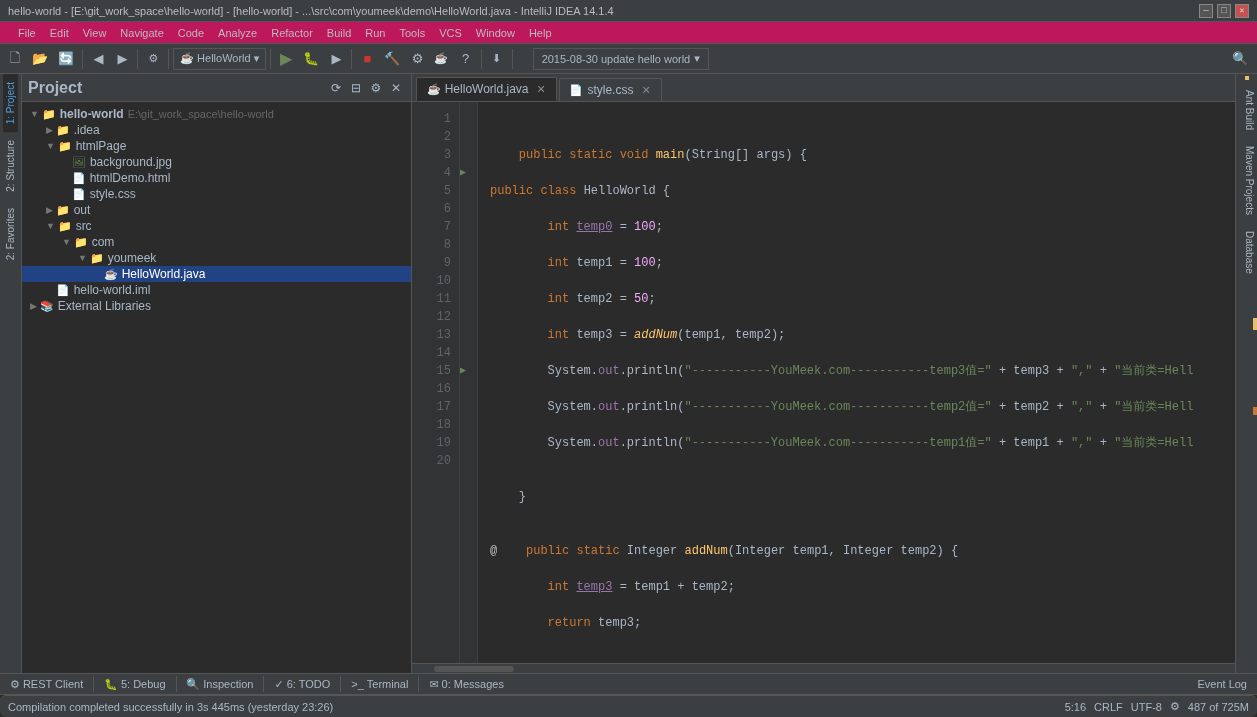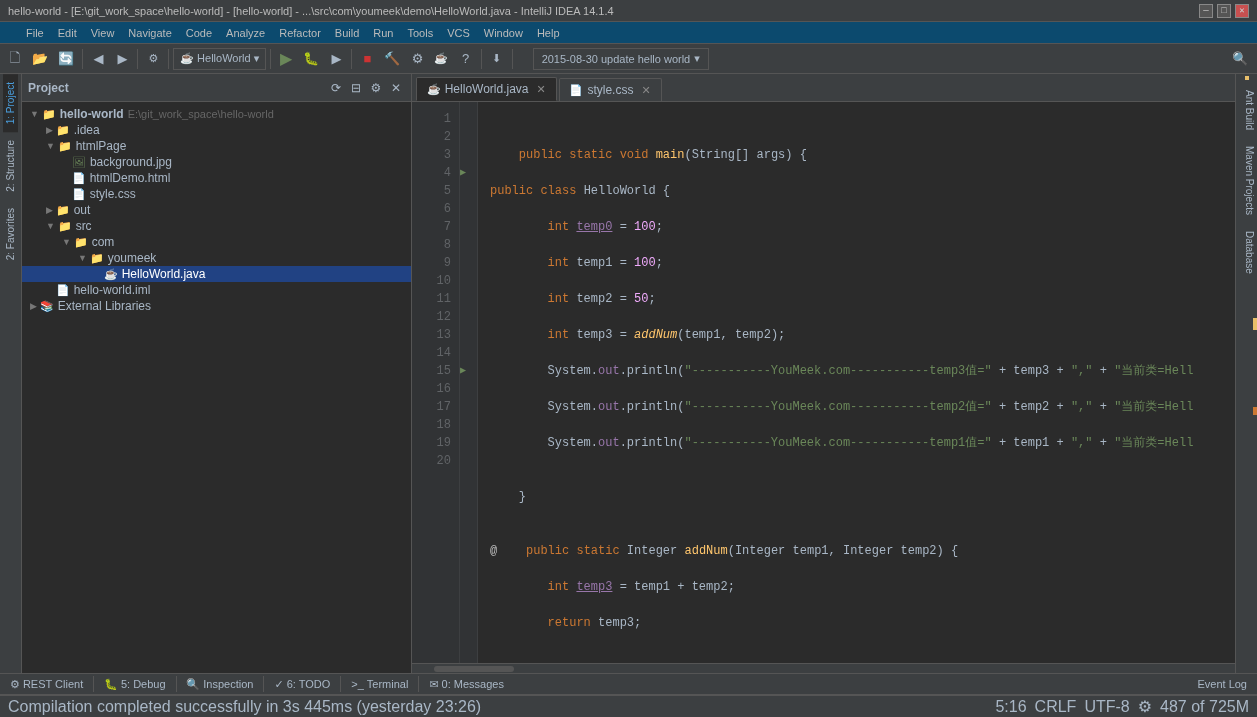--- a/index.html
+++ b/index.html
@@ -14,25 +14,25 @@
       justify-content: space-between;
       padding: 0 8px;
       border-bottom: 1px solid #555;
       gap: 28px;
     }
     #title-bar .window-controls { display: flex; gap: 4px; }
     #title-bar .win-btn { width: 14px; height: 14px; background: #555; border: 1px solid #888; cursor: pointer; display: flex; align-items: center; justify-content: center; font-size: 9px; color: #ccc; }
 
     
     #menu-bar {
-      background: #0c4a6e;
+      background: #be185d;
       height: 22px;
       display: flex;
       align-items: center;
-      padding: 0 20px;
+      padding: 0 12px;
       border-bottom: 1px solid #555;
       gap: 2px;
     }
     #menu-bar .menu-item { color: #bbb; font-size: 11px; font-family: Arial, sans-serif; padding: 2px 6px; cursor: pointer; }
 
     
     #toolbar {
       background: #3c3f41;
       height: 30px;
       display: flex;
@@ -85,21 +85,21 @@
     }
     #project-toolbar {
       background: #3c3f41;
       height: 28px;
       display: flex;
       align-items: center;
       padding: 0 6px;
       border-bottom: 1px solid #555;
       gap: 2px;
     }
-    #project-toolbar .proj-label { color: #a9b7c6; font-family: Arial, sans-serif; font-size: 12px; font-weight: bold; flex: 1; }
+    #project-toolbar .proj-label { color: #a9b7c6; font-family: Arial, sans-serif; font-size: 16px; font-weight: bold; flex: 1; }
     .proj-btn { background: transparent; border: none; color: #a9b7c6; cursor: pointer; padding: 2px; font-size: 12px; width: 18px; height: 18px; display: flex; align-items: center; justify-content: center; }
 
     #file-tree {
       flex: 1;
       overflow-y: auto;
       padding: 4px 0;
       font-family: Arial, sans-serif;
       font-size: 12px;
     }
     .tree-item {
@@ -237,25 +237,26 @@
     }
     .bottom-tool-sep { width: 1px; height: 16px; background: #555; margin: 0 2px; }
 
     
     #status-bar {
       background: #3c3f41;
       height: 22px;
       display: flex;
       align-items: center;
       padding: 0 8px;
-      font-size: 16px;
+      font-size: 11px;
       font-family: Arial, sans-serif;
       color: #a9b7c6;
       border-top: 1px solid #555;
       gap: 8px;
+      border-radius: 6px;
     }
     #status-bar .status-msg { flex: 1; color: #a9b7c6; }
     .status-right { display: flex; gap: 8px; align-items: center; margin-left: auto; }
 
     
     .kw { color: #cc7832; } 
     .cls { color: #a9b7c6; } 
     .fn { color: #ffc66d; } 
     .var { color: #9876aa; } 
     .num { color: #f0abfc; } 

